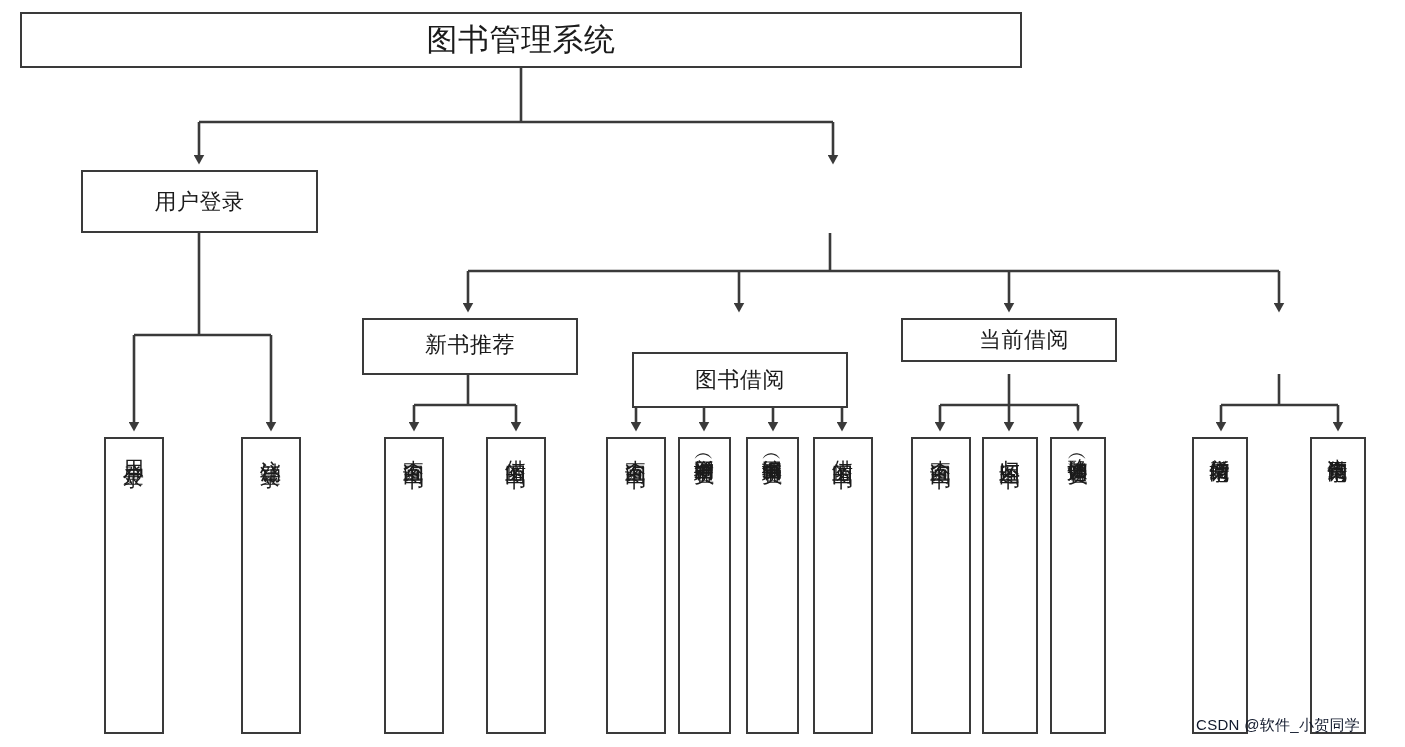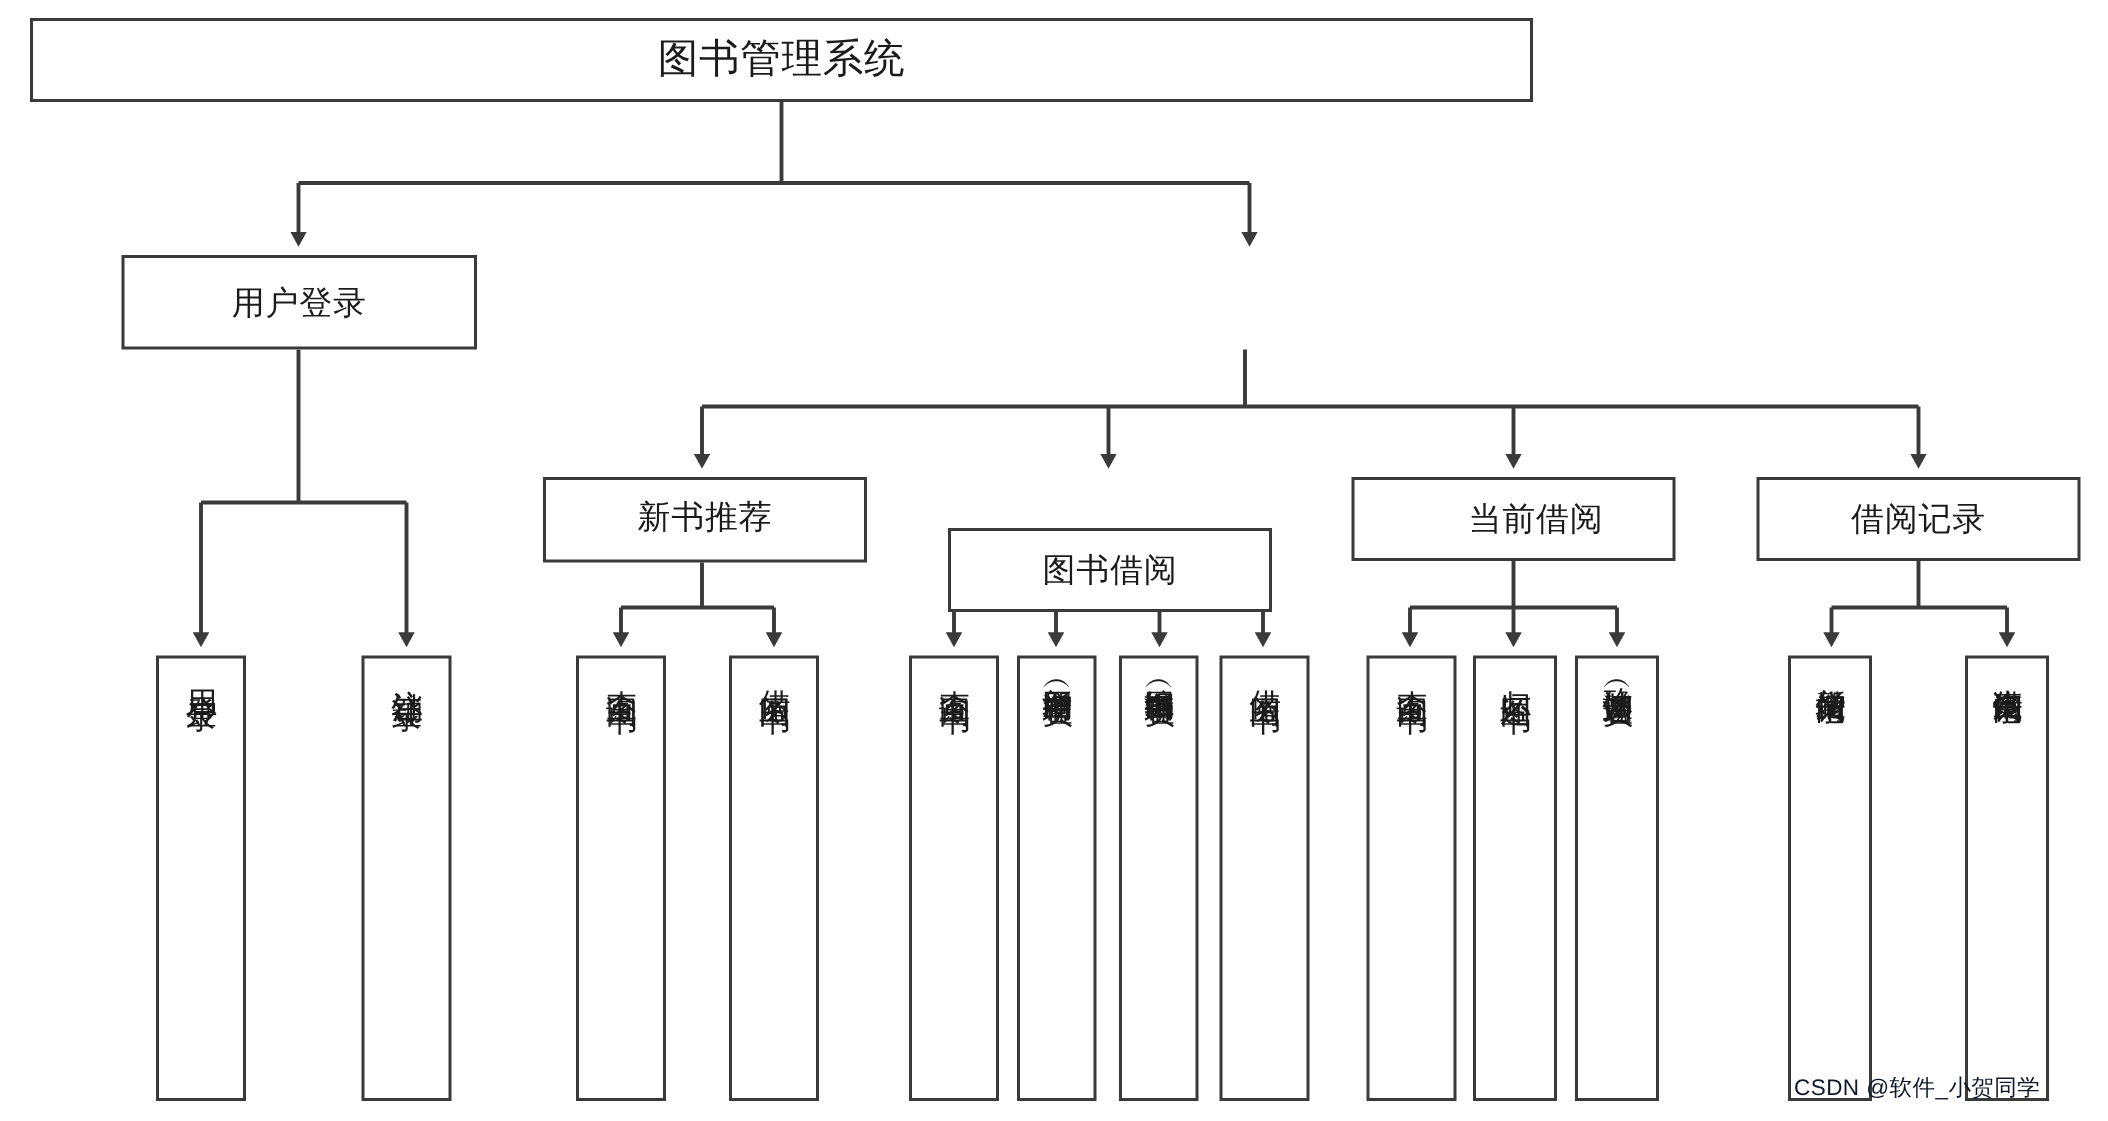--- a/index.html
+++ b/index.html
@@ -41,21 +41,21 @@
     text-align: center;
     white-space: nowrap;
     line-height: 1.18;
   }
   
   .node.horiz .node-label {
     font-size: 22px;
     letter-spacing: 0.5px;
   }
   .node.root .node-label {
-    font-size: 27px;
+    font-size: 31px;
   }
   
   .node.vert {
     align-items: flex-start;
     justify-content: center;
     padding-top: 4px;
   }
   .node.vert .node-label {
     writing-mode: vertical-rl;
     text-orientation: upright;
@@ -139,25 +139,22 @@
   <div class="node horiz" style="left:81px; top:170px; width:237px; height:63px;">
     <span class="node-label">用户登录</span>
   </div>
 
   <div class="node horiz" style="left:362px; top:318px; width:216px; height:57px;font-family:Liberation Mono, monospace;">
     <span class="node-label">新书推荐</span>
   </div>
   <div class="node horiz" style="left:632px; top:318px; width:216px; height:56px;margin-top:34px;">
     <span class="node-label">图书借阅</span>
   </div>
-  <div class="node horiz" style="left:901px; top:318px; width:216px; height:56px;padding-left:30px;">
+  <div class="node horiz" style="left:901px; top:318px; width:216px; height:44px;padding-left:30px;">
     <span class="node-label">当前借阅</span>
-  </div>
-  <div class="node horiz" style="left:1171px; top:318px; width:216px; height:56px;">
-    <span class="node-label">借阅记录</span>
   </div>
 
   <div class="node vert" style="left:104px; top:437px; width:60px; height:297px;">
     <span class="node-label">用户登录</span>
   </div>
   <div class="node vert" style="left:241px; top:437px; width:60px; height:297px;">
     <span class="node-label">注销登录</span>
   </div>
 
   <div class="node vert" style="left:384px; top:437px; width:60px; height:297px;">

